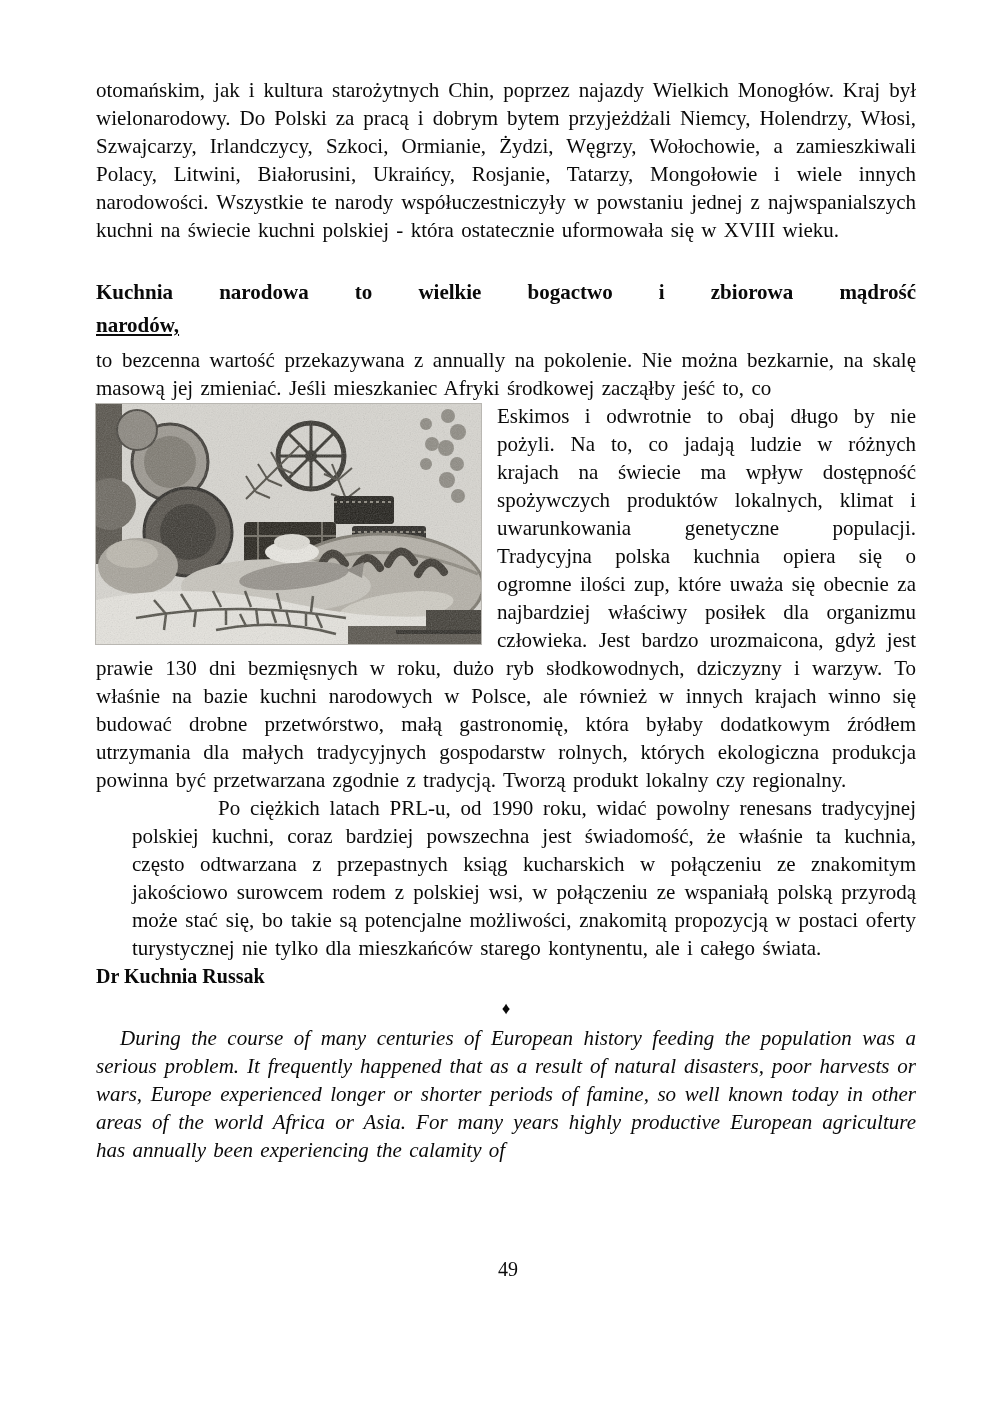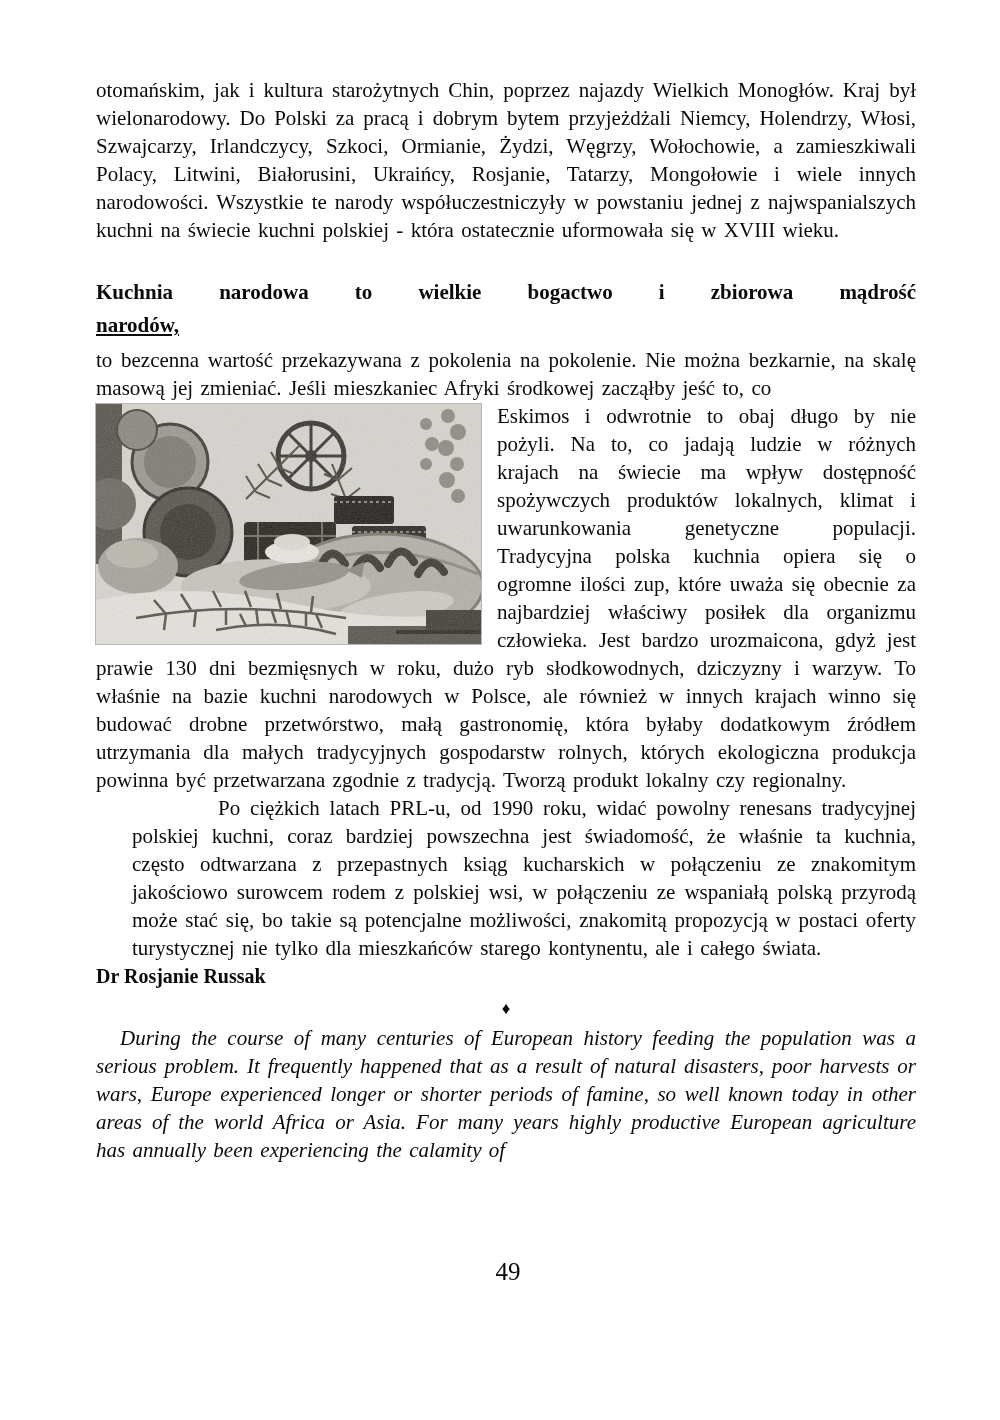--- a/index.html
+++ b/index.html
@@ -62,36 +62,36 @@
     line-height: 26px;
     margin: 6px 0 2px 0;
   }
   p.english-para { text-indent: 24px; font-style: italic; }
   .page-number {
     position: absolute;
     left: 16px;
     right: 0;
     top: 1258px;
     text-align: center;
-    font-size: 25px;
+    font-size: 20px;
   }
 </style>
 </head>
 <body>
 
 <div class="page">
 
   <p class="body-text">otomańskim, jak i kultura starożytnych Chin, poprzez najazdy Wielkich Monogłów. Kraj był wielonarodowy. Do Polski za pracą i dobrym bytem przyjeżdżali Niemcy, Holendrzy, Włosi, Szwajcarzy, Irlandczycy, Szkoci, Ormianie, Żydzi, Węgrzy, Wołochowie, a zamieszkiwali Polacy, Litwini, Białorusini, Ukraińcy, Rosjanie, Tatarzy, Mongołowie i wiele innych narodowości. Wszystkie te narody współuczestniczyły w powstaniu jednej z najwspanialszych kuchni na świecie kuchni polskiej - która ostatecznie uformowała się w XVIII wieku.</p>
 
   <h2 class="heading">
     <span class="h-line1">Kuchnia narodowa to wielkie bogactwo i zbiorowa mądrość</span>
     <span class="h-line2">narodów,</span>
   </h2>
 
-  <p class="body-text">to bezcenna wartość przekazywana z pokolenia na pokolenie. Nie można bezkarnie, na skalę masową jej zmieniać. Jeśli mieszkaniec Afryki środkowej zacząłby jeść to, co</p>
+  <p class="body-text">to bezcenna wartość przekazywana z annually na pokolenie. Nie można bezkarnie, na skalę masową jej zmieniać. Jeśli mieszkaniec Afryki środkowej zacząłby jeść to, co</p>
 
   <div class="photo-frame">
     <svg width="385" height="240" viewBox="0 0 385 240" xmlns="http://www.w3.org/2000/svg">
       <defs>
         <filter id="grain" x="0" y="0" width="100%" height="100%">
           <feTurbulence type="fractalNoise" baseFrequency="0.85" numOctaves="2" stitchTiles="stitch"></feTurbulence>
           <feColorMatrix type="saturate" values="0"></feColorMatrix>
         </filter>
       </defs>
 
@@ -176,21 +176,21 @@
       </g>
 
       <rect x="0" y="0" width="385" height="240" filter="url(#grain)" opacity="0.30"></rect>
     </svg>
   </div>
 
   <p class="body-text">Eskimos i odwrotnie to obaj długo by nie pożyli. Na to, co jadają ludzie w różnych krajach na świecie ma wpływ dostępność spożywczych produktów lokalnych, klimat i uwarunkowania genetyczne populacji. Tradycyjna polska kuchnia opiera się o ogromne ilości zup, które uważa się obecnie za najbardziej właściwy posiłek dla organizmu człowieka. Jest bardzo urozmaicona, gdyż jest prawie 130 dni bezmięsnych w roku, dużo ryb słodkowodnych, dziczyzny i warzyw. To właśnie na bazie kuchni narodowych w Polsce, ale również w innych krajach winno się budować drobne przetwórstwo, małą gastronomię, która byłaby dodatkowym źródłem utrzymania dla małych tradycyjnych gospodarstw rolnych, których ekologiczna produkcja powinna być przetwarzana zgodnie z tradycją. Tworzą produkt lokalny czy regionalny.</p>
 
   <p class="body-text prl-para">Po ciężkich latach PRL-u, od 1990 roku, widać powolny renesans tradycyjnej polskiej kuchni, coraz bardziej powszechna jest świadomość, że właśnie ta kuchnia, często odtwarzana z przepastnych ksiąg kucharskich w połączeniu ze znakomitym jakościowo surowcem rodem z polskiej wsi, w połączeniu ze wspaniałą polską przyrodą może stać się, bo takie są potencjalne możliwości, znakomitą propozycją w postaci oferty turystycznej nie tylko dla mieszkańców starego kontynentu, ale i całego świata.</p>
 
-  <p class="author">Dr Rosjanie Russak</p>
+  <p class="author">Dr Kuchnia Russak</p>
 
   <div class="separator">♦</div>
 
   <p class="body-text english-para">During the course of many centuries of European history feeding the population was a serious problem. It frequently happened that as a result of natural disasters, poor harvests or wars, Europe experienced longer or shorter periods of famine, so well known today in other areas of the world Africa or Asia. For many years highly productive European agriculture has annually been experiencing the calamity of</p>
 
   <div class="page-number">49</div>
 
 </div>
 
 </body></html>

